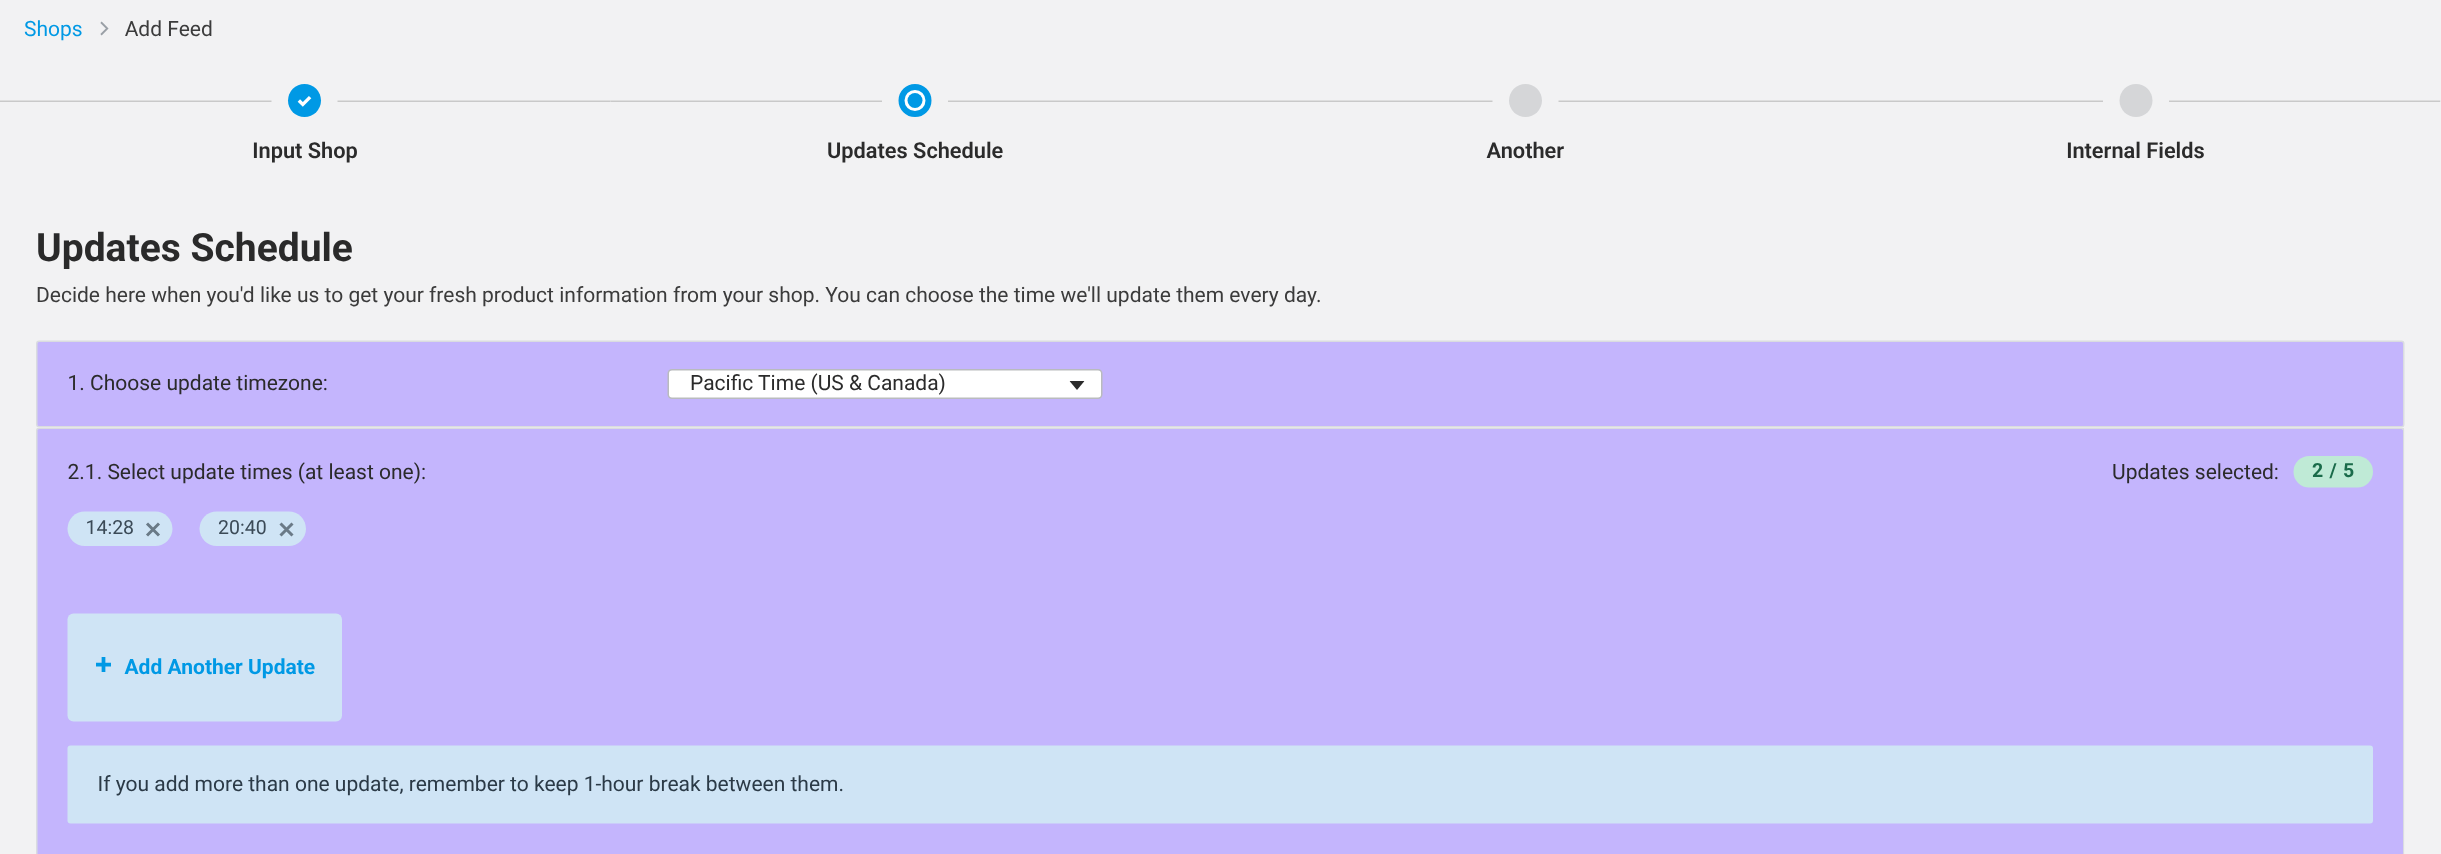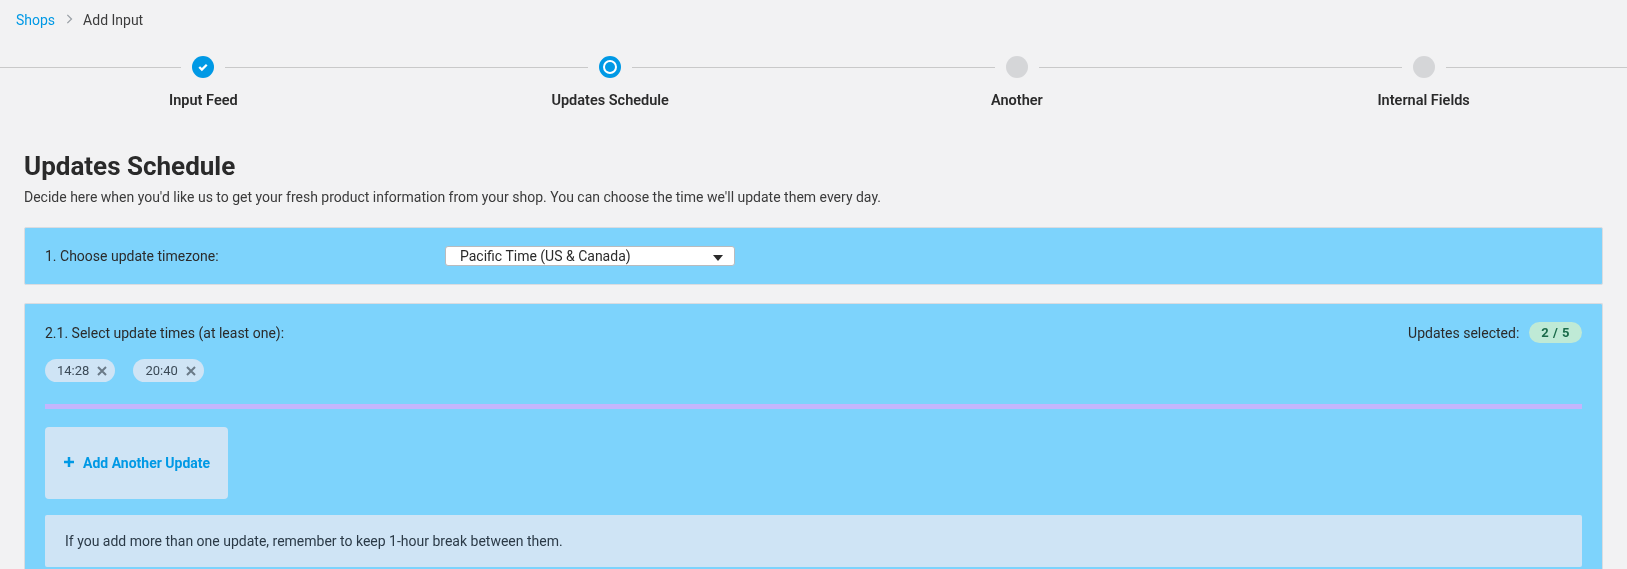--- a/index.html
+++ b/index.html
@@ -24,21 +24,21 @@
   .circle.active::after { content: ""; width: 10px; height: 10px; border-radius: 50%; background: #0099e5; }
   .circle.todo { background: #d5d6d8; }
   .step-label { margin-top: 14px; font-size: 14.5px; color: #2b2b2b; font-weight: 600; }
 
   
   .main { padding: 30px 24px 0; }
   h1.title { font-size: 26px; font-weight: 700; color: #2a2a2a; margin-bottom: 8px; }
   p.subtitle { font-size: 14px; color: #3b3b3b; margin-bottom: 22px; }
 
   
-  .card { background: #7dd3fc; border: 1px solid #dadce0; border-radius: 2px; padding: 18px 20px; margin-bottom: 18px; }
+  .card { background: #c4b5fd; border: 1px solid #dadce0; border-radius: 2px; padding: 18px 20px; }
   .card.no-border-bottom { border-bottom: 0; padding-bottom: 30px; }
 
   
   .tz-row { display: flex; align-items: center; gap: 40px; }
   .tz-label { font-size: 14px; color: #2b2b2b; min-width: 360px; }
   .select { position: relative; width: 290px; }
   .select-box { height: 20px; border: 1px solid #b9bbbe; border-radius: 3px; padding: 0 34px 0 14px; display: flex; align-items: center; font-size: 14px; color: #2b2b2b; background: #fff; cursor: pointer; }
   .select .caret { position: absolute; right: 12px; top: 50%; transform: translateY(-50%); pointer-events: none; }
   .select .caret svg { width: 10px; height: 6px; fill: #2b2b2b; }
 
@@ -61,33 +61,33 @@
 </head>
 <body>
 
 <div class="breadcrumb">
   <a>Shops</a>
   <span class="sep">
     <svg width="8" height="10" viewBox="0 0 8 12">
         <path d="M2 1 L7 6 L2 11" fill="none" stroke="#9aa0a6" stroke-width="1.5"></path>
       </svg>
   </span>
-  <span class="current">Add Input</span>
+  <span class="current">Add Feed</span>
 </div>
 
 <div class="stepper">
   <div class="step">
     <div class="step-line left"></div>
       <div class="step-line right"></div>
     <div class="circle done">
       <svg viewBox="0 0 16 16">
           <path d="M3 8 L6.5 11.5 L13 5"></path>
         </svg>
     </div>
-    <div class="step-label">Input Feed</div>
+    <div class="step-label">Input Shop</div>
   </div>
   <div class="step">
     <div class="step-line left"></div>
       <div class="step-line right"></div>
     <div class="circle active"></div>
     <div class="step-label">Updates Schedule</div>
   </div>
   <div class="step">
     <div class="step-line left"></div>
       <div class="step-line right"></div>

